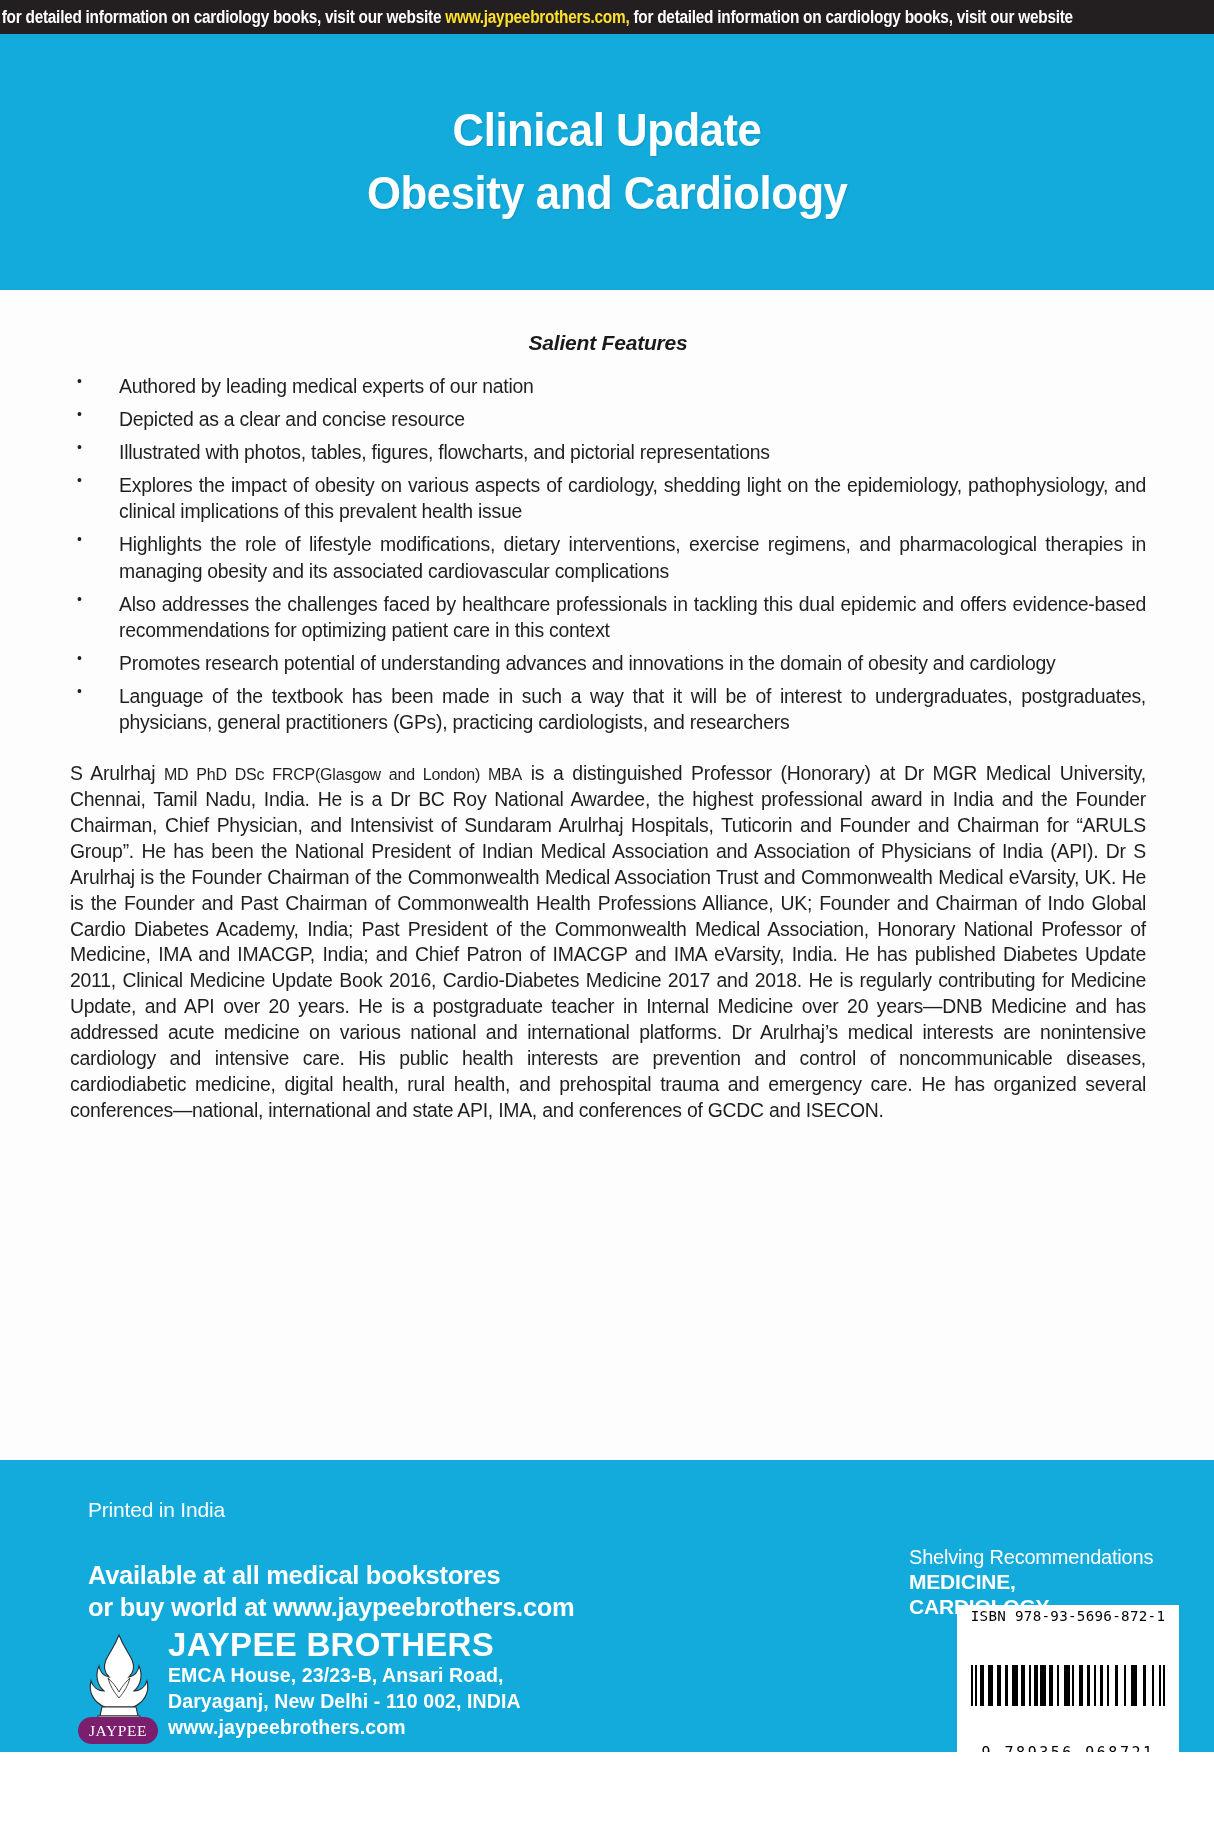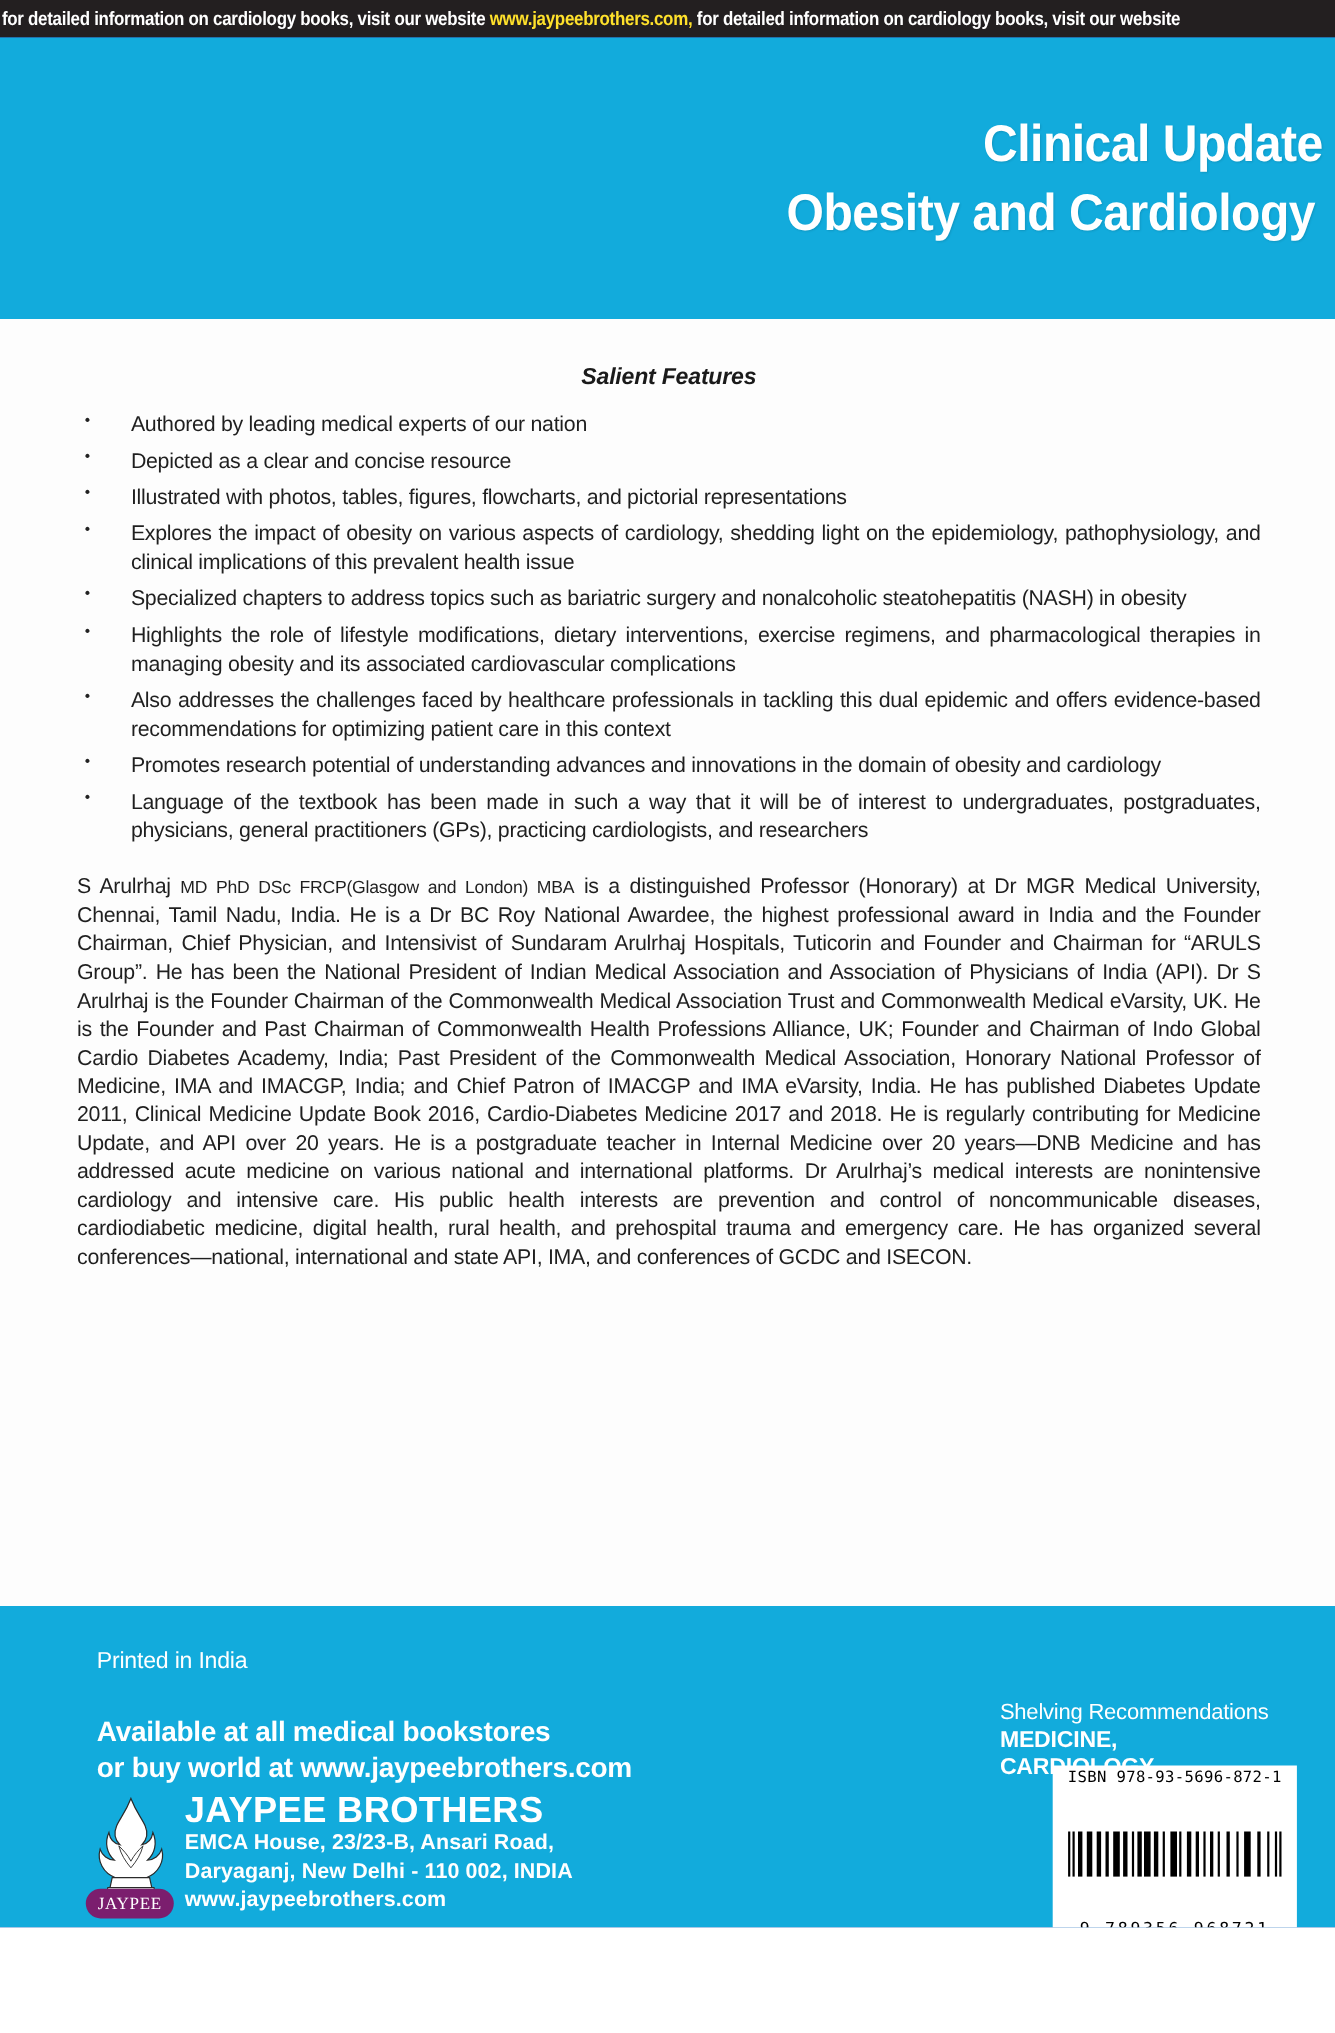--- a/index.html
+++ b/index.html
@@ -8,21 +8,21 @@
     width: 1214px;
     height: 1848px;
     background: #ffffff;
     font-family: "Liberation Sans", sans-serif;
   }
 
   #cover {
     position: relative;
     width: 1214px;
     height: 1752px;
-    background: #4c1d95;
+    background: #86efac;
     overflow: hidden;
   }
 
   
   .top-strip {
     position: absolute;
     top: 0; left: 0;
     width: 1214px;
     height: 34px;
     background: #231f20;
@@ -45,21 +45,21 @@
   .top-strip-text .hl { color: #ffe12b; font-weight: 800; }
 
   
   .title-banner {
     position: absolute;
     top: 34px; left: 0;
     width: 1214px;
     height: 256px;
     background: #12ABDC;
     display: flex;
-    align-items: flex-end;
+    align-items: center;
     justify-content: center;
     flex-direction: column;
   }
   .title-banner .t-line {
     color: #ffffff;
     font-weight: 700;
     font-size: 47px;
     line-height: 1.18;
     letter-spacing: -0.5px;
     text-align: center;
@@ -301,21 +301,20 @@
   </div>
 
   <div class="body-area">
     <div class="salient-heading">Salient Features</div>
 
     <ul class="features">
       <li class="single">Authored by leading medical experts of our nation</li>
       <li class="single">Depicted as a clear and concise resource</li>
       <li class="single">Illustrated with photos, tables, figures, flowcharts, and pictorial representations</li>
       <li>Explores the impact of obesity on various aspects of cardiology, shedding light on the epidemiology, pathophysiology, and clinical implications of this prevalent health issue</li>
-      <li>Specialized chapters to address topics such as bariatric surgery and nonalcoholic steatohepatitis (NASH) in obesity</li>
       <li>Highlights the role of lifestyle modifications, dietary interventions, exercise regimens, and pharmacological therapies in managing obesity and its associated cardiovascular complications</li>
       <li>Also addresses the challenges faced by healthcare professionals in tackling this dual epidemic and offers evidence-based recommendations for optimizing patient care in this context</li>
       <li>Promotes research potential of understanding advances and innovations in the domain of obesity and cardiology</li>
       <li>Language of the textbook has been made in such a way that it will be of interest to undergraduates, postgraduates, physicians, general practitioners (GPs), practicing cardiologists, and researchers</li>
     </ul>
 
     <p class="author-bio"><span class="aname">S Arulrhaj</span> <span class="adegrees">MD PhD DSc FRCP(Glasgow and London) MBA</span> <span>is a distinguished Professor (Honorary) at Dr MGR Medical University, Chennai, Tamil Nadu, India. He is a Dr BC Roy National Awardee, the highest professional award in India and the Founder Chairman, Chief Physician, and Intensivist of Sundaram Arulrhaj Hospitals, Tuticorin and Founder and Chairman for “ARULS Group”. He has been the National President of Indian Medical Association and Association of Physicians of India (API). Dr S Arulrhaj is the Founder Chairman of the Commonwealth Medical Association Trust and Commonwealth Medical eVarsity, UK.  He is the Founder and Past Chairman of Commonwealth Health Professions Alliance, UK; Founder and Chairman of Indo Global Cardio Diabetes Academy, India; Past President of the Commonwealth Medical Association, Honorary National Professor of Medicine, IMA and IMACGP, India; and Chief Patron of IMACGP and IMA eVarsity, India. He has published Diabetes Update 2011, Clinical Medicine Update Book 2016, Cardio-Diabetes Medicine 2017 and 2018. He is regularly contributing for Medicine Update, and API over 20 years. He is a postgraduate teacher in Internal Medicine over 20 years—DNB Medicine and has addressed acute medicine on various national and international platforms. Dr Arulrhaj’s medical interests are nonintensive cardiology and intensive care. His public health interests are prevention and control of noncommunicable diseases, cardiodiabetic medicine, digital health, rural health, and prehospital trauma and emergency care. He has organized several conferences—national, international and state API, IMA, and conferences of GCDC and ISECON.</span></p>
   </div>
 
   <div class="footer">

